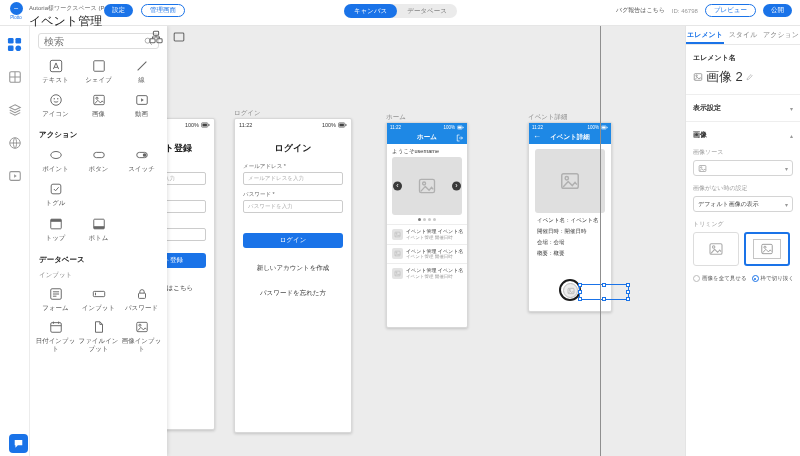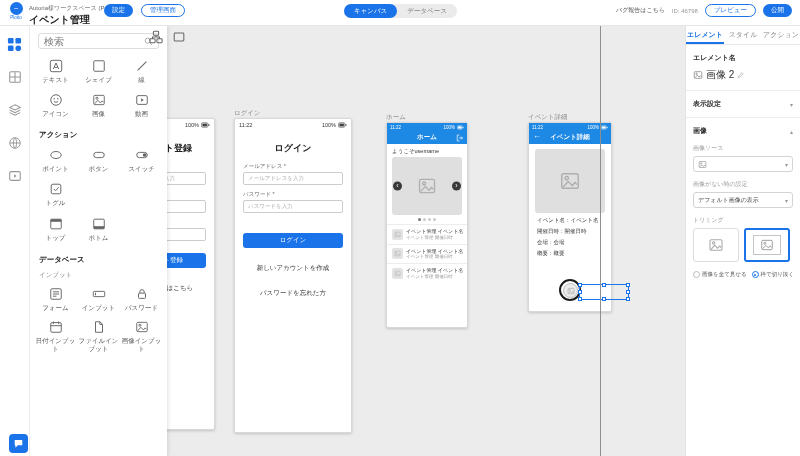--- a/index.html
+++ b/index.html
@@ -6,21 +6,21 @@
 body{font-family:"Liberation Sans","DejaVu Sans",sans-serif;color:#333;background:#fff}
 .app{position:relative;width:800px;height:456px;background:#fff;overflow:hidden}
 svg{display:block}
 
 
 .topbar{position:absolute;left:0;right:0;top:0;height:26px;background:#fff;border-bottom:1px solid #e6e6e6;z-index:60}
 .logo{position:absolute;left:7px;top:2px;width:18px;text-align:center}
 .lmark{width:13px;height:13px;border-radius:50%;background:#1a73e8;color:#fff;font-size:8px;line-height:13px;margin:0 auto;text-align:center}
 .lname{font-size:4.5px;color:#1a73e8}
 .ws{position:absolute;left:29px;top:4px;font-size:6px;color:#666;white-space:nowrap}
-.pagetitle{position:absolute;left:29px;top:13px;font-size:10px;font-weight:bold;color:#222;white-space:nowrap}
+.pagetitle{position:absolute;left:29px;top:13px;font-size:12px;font-weight:normal;color:#222;white-space:nowrap}
 .btn{display:inline-flex;align-items:center;justify-content:center;border-radius:7px;font-size:6.5px;height:13px;padding:0 8px;white-space:nowrap;cursor:pointer}
 .btn.fill{background:#1a73e8;color:#fff}
 .btn.line{border:1px solid #1a73e8;color:#1a73e8;background:#fff}
 .tb-settings{position:absolute;left:104px;top:4px}
 .tb-admin{position:absolute;left:141px;top:4px}
 .toggle{position:absolute;left:344px;top:4px;height:14px;background:#ebebeb;border-radius:7px;display:flex;align-items:center}
 .tg{font-size:6.5px;padding:0 10px;height:14px;display:flex;align-items:center;border-radius:7px;color:#777;cursor:pointer;white-space:nowrap}
 .tg.on{background:#1a73e8;color:#fff}
 .tb-right{position:absolute;right:8px;top:4px;display:flex;align-items:center;gap:7px}
 .tb-link{font-size:6px;color:#555;cursor:pointer;white-space:nowrap}
@@ -82,21 +82,21 @@
 .hd.sw{left:-2px;bottom:-2px}.hd.s{left:50%;margin-left:-2px;bottom:-2px}.hd.se{right:-2px;bottom:-2px}
 
 
 .inspector{position:absolute;right:0;top:26px;bottom:0;width:115px;background:#fff;border-left:1px solid #e4e4e4;z-index:50}
 .itabs{display:flex;border-bottom:1px solid #e8e8e8;height:19px}
 .itab{flex:1;display:flex;align-items:center;justify-content:center;font-size:7px;color:#888;cursor:pointer;white-space:nowrap}
 .itab.on{color:#1a73e8;font-weight:bold;box-shadow:inset 0 -2px 0 #1a73e8}
 .ibody{padding:8px 7px}
 .ilabel{font-size:7px;font-weight:bold;color:#333}
 .inrow{display:flex;align-items:center;gap:3px;margin-top:5px;color:#777}
-.inrow .nm{font-size:10px;color:#333}
+.inrow .nm{font-size:13px;color:#333}
 .ihr{border-top:1px solid #eee;margin:8px -7px}
 .isec{display:flex;justify-content:space-between;align-items:center;font-size:7px;font-weight:bold;color:#333;cursor:pointer}
 .chev{color:#999;font-size:6px}
 .iflabel{font-size:6px;color:#999;margin:8px 0 3px}
 .iselect{height:16px;border:1px solid #d4d4d4;border-radius:3px;display:flex;align-items:center;justify-content:space-between;padding:0 4px;font-size:6px;color:#444;cursor:pointer}
 .thumbs{display:flex;gap:5px;margin-top:2px}
 .thumb{width:46px;height:34px;border:1px solid #ddd;border-radius:3px;display:flex;align-items:center;justify-content:center;color:#aaa;cursor:pointer;background:#fff}
 .thumb.sel{border:2px solid #1a73e8;color:#999}
 .thumb .inner{border:1px solid #c5c5c5;padding:2px 6px;display:flex;align-items:center;justify-content:center}
 .radios{display:flex;gap:5px;margin-top:9px;align-items:center}

